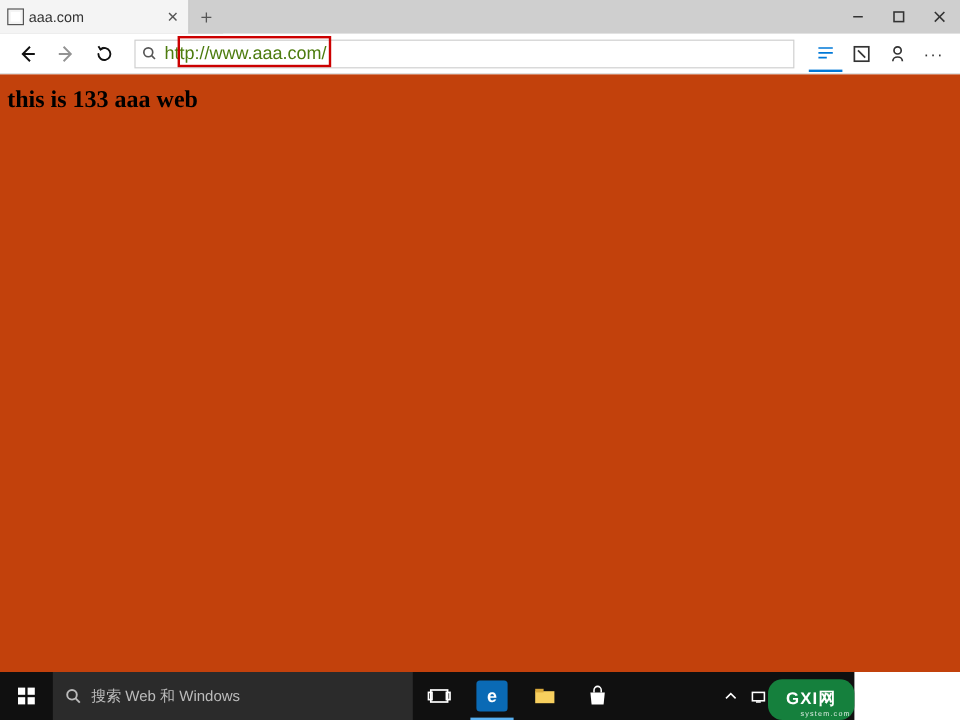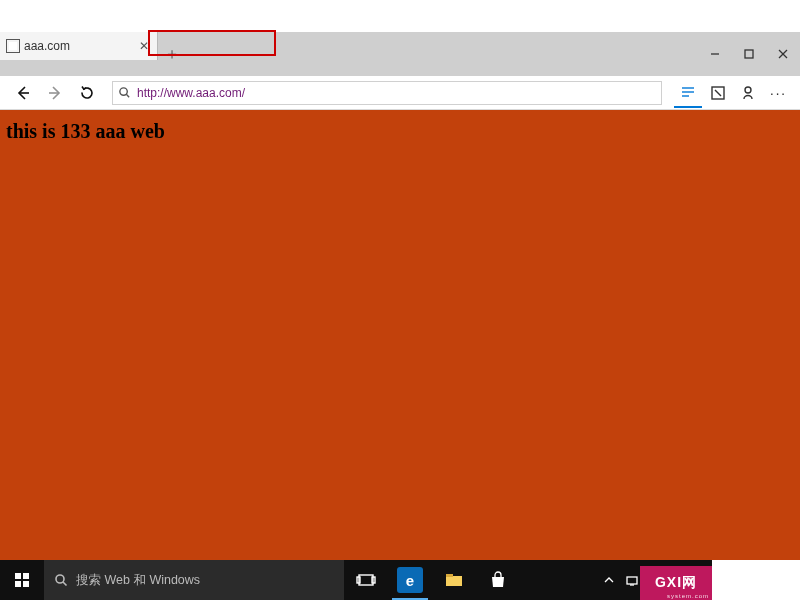--- a/index.html
+++ b/index.html
@@ -2,39 +2,39 @@
 <html><head>
 <meta charset="utf-8">
 <style>
   * { margin: 0; padding: 0; box-sizing: border-box; }
   html, body { width: 800px; height: 600px; overflow: hidden; font-family: "Segoe UI", Tahoma, sans-serif; background: #fff; }
 
   
   .browser-window { width: 800px; height: 560px; display: flex; flex-direction: column; background: #fff; }
 
   
-  .tab-strip { height: 44px; background: #cfcfcf; display: flex; align-items: stretch; margin-top: 32px; }
+  .tab-strip { height: 28px; background: #cfcfcf; display: flex; align-items: stretch; }
   .tab { display: flex; align-items: center; background: #f4f4f4; width: 158px; height: 28px; border-right: 1px solid #b8b8b8; padding: 0 6px 0 6px; font-size: 12px; color: #333; gap: 4px; }
   .tab .page-icon { width: 14px; height: 14px; border: 1px solid #555; position: relative; flex-shrink: 0; }
   .tab .page-icon::after { content: ""; position: absolute; left: 2px; right: 2px; top: 2px; bottom: 2px; background: #fff; }
   .tab .title { flex: 1; white-space: nowrap; overflow: hidden; text-overflow: ellipsis; }
   .tab .close { font-size: 12px; color: #555; padding: 0 2px; line-height: 1; cursor: default; }
   .new-tab { width: 28px; display: flex; align-items: center; justify-content: center; color: #555; font-size: 16px; background: #cfcfcf; }
   .win-controls { margin-left: auto; display: flex; }
   .win-btn { width: 34px; display: flex; align-items: center; justify-content: center; color: #333; font-size: 12px; }
   .win-btn svg { width: 12px; height: 12px; }
 
   
   .toolbar { height: 34px; display: flex; align-items: center; padding: 0 8px 0 10px; gap: 6px; border-bottom: 1px solid #d9d9d9; }
   .nav-btn { width: 26px; height: 26px; display: flex; align-items: center; justify-content: center; color: #111; }
   .nav-btn svg { width: 16px; height: 16px; stroke: #111; stroke-width: 1.6; fill: none; }
   .addr-wrap { flex: 1; height: 24px; display: flex; align-items: center; border: 1px solid #d0d0d0; background: #fff; margin: 0 6px; }
   .addr-search { width: 22px; display: flex; align-items: center; justify-content: center; color: #555; }
   .addr-search svg { width: 13px; height: 13px; fill: none; stroke: #555; stroke-width: 1.5; }
-  .addr-input { flex: 1; border: none; outline: none; font-size: 12px; height: 20px; color: #701a75; background: transparent; padding-left: 2px; }
+  .addr-input { flex: 1; border: none; outline: none; font-size: 15px; height: 20px; color: #4d7c0f; background: transparent; padding-left: 2px; }
   .highlight-box { position: absolute; border: 2px solid #cc0000; pointer-events: none; }
   .addr-highlight { left: 148px; top: 30px; width: 128px; height: 26px; }
   .right-icons { display: flex; gap: 2px; align-items: center; }
   .r-btn { width: 28px; height: 30px; display: flex; align-items: center; justify-content: center; color: #333; }
   .r-btn svg { width: 18px; height: 18px; fill: none; stroke: #333; stroke-width: 1.4; }
   .hub-btn { color: #0078d7; border-bottom: 2px solid #0078d7; }
   .hub-btn svg { stroke: #0078d7; }
   .more-dots { font-size: 14px; letter-spacing: 1px; color: #333; }
 
   
@@ -52,21 +52,21 @@
   .task-btn svg { width: 20px; height: 20px; }
   .task-btn.active::after { content: ""; position: absolute; left: 4px; right: 4px; bottom: 0; height: 2px; background: #59b0f0; }
   .edge-bg { width: 26px; height: 26px; border-radius: 3px; background: #0a6ab5; display: flex; align-items: center; justify-content: center; color: #fff; font-weight: bold; font-size: 15px; font-family: Arial, sans-serif; }
   .tray { margin-left: auto; display: flex; align-items: center; gap: 8px; padding-right: 4px; color: #fff; }
   .tray-ico { width: 15px; height: 15px; display: flex; align-items: center; justify-content: center; }
   .tray-ico svg { width: 14px; height: 14px; fill: none; stroke: #fff; stroke-width: 1.3; }
   .tray-red { position: relative; }
   .tray-red::after { content: ""; position: absolute; right: -1px; bottom: -1px; width: 7px; height: 7px; background: #d22; border-radius: 50%; }
 
   
-  .watermark { position: absolute; right: 0; bottom: 0; height: 34px; width: 72px; background: #be185d; color: #fff; display:flex; align-items:center; justify-content:center; font-weight:bold; font-size:14px; letter-spacing:1px; }
+  .watermark { position: absolute; right: 0; bottom: 0; height: 34px; width: 72px; background: #15803d; color: #fff; display:flex; align-items:center; justify-content:center; font-weight:bold; font-size:14px; letter-spacing:1px;border-radius:12px; }
   .watermark .sub { position:absolute; bottom:1px; right:3px; font-size:6px; font-weight:normal; opacity:.85; }
 
   .root { position: relative; width: 800px; height: 600px; }
 </style>
 </head>
 <body>
 
 <div class="root">
   <div class="browser-window">
 

